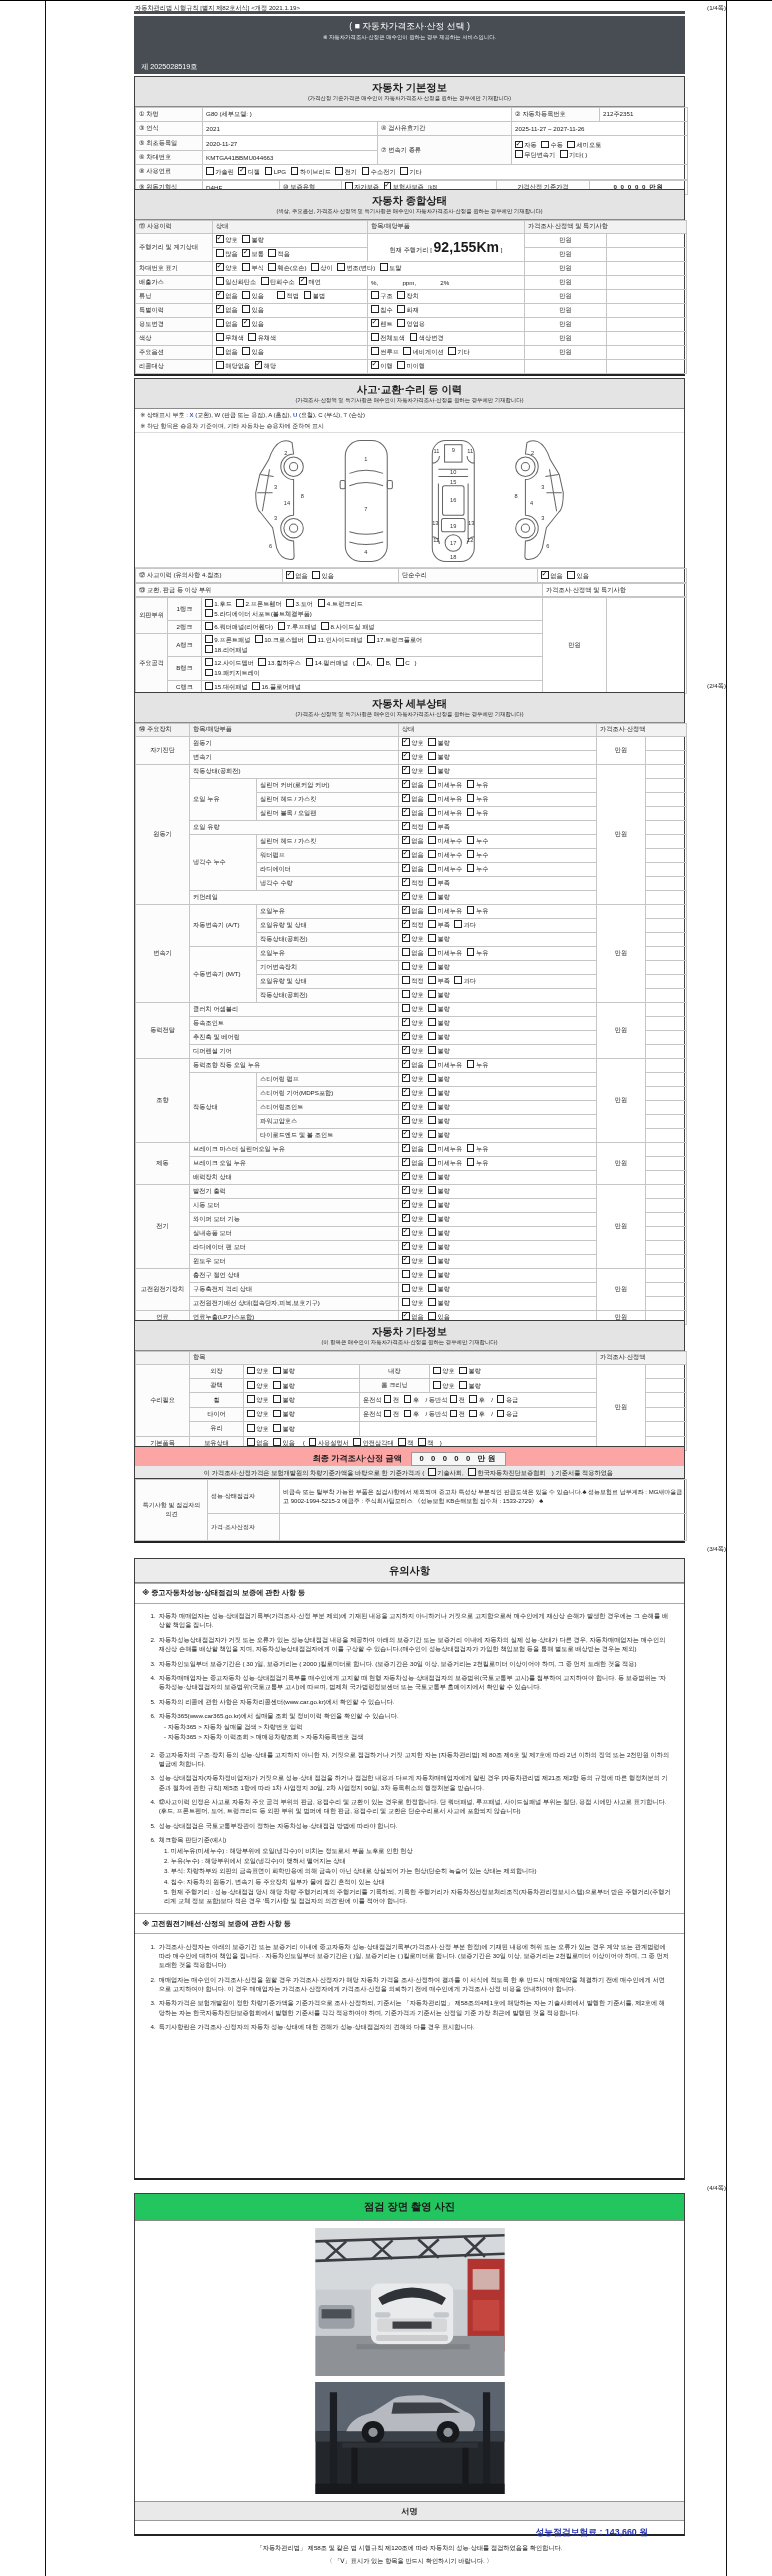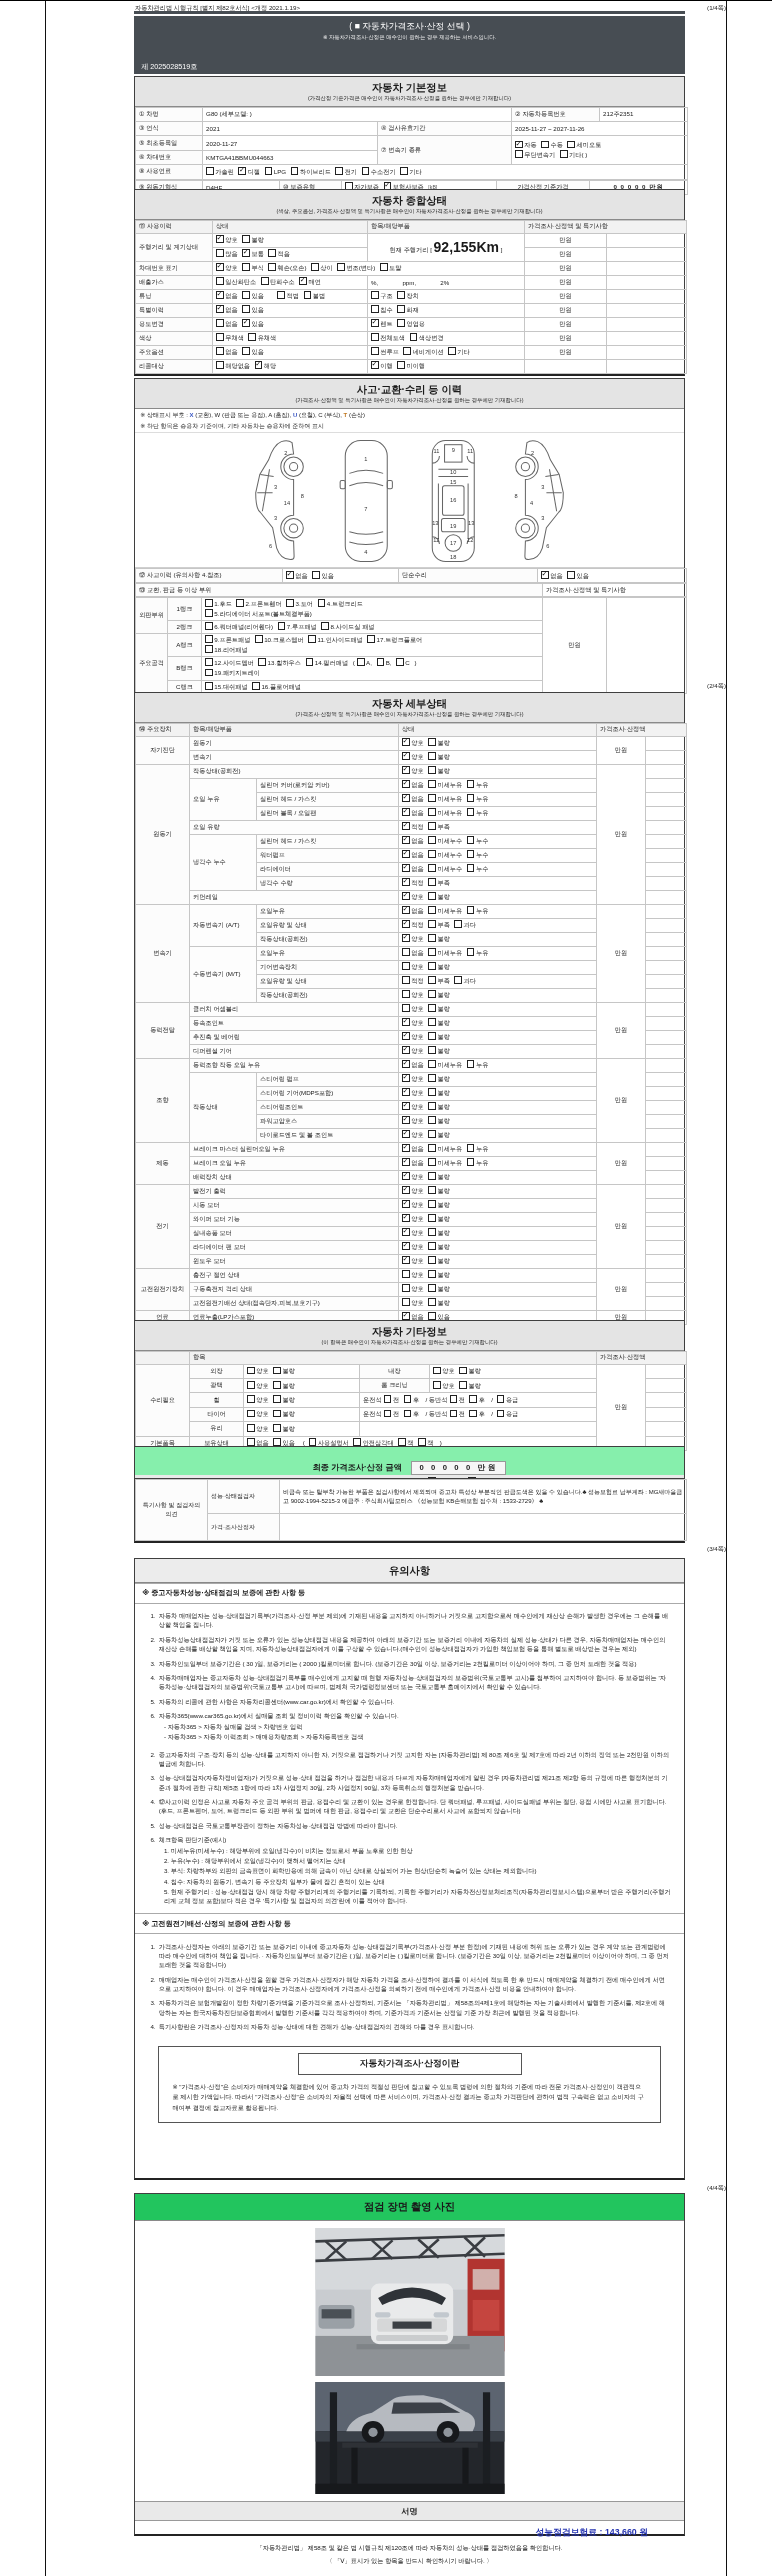--- a/index.html
+++ b/index.html
@@ -43,21 +43,21 @@
   .legend .row2{margin-top:1.5px;}
   .diagwrap{display:flex;justify-content:center;gap:23px;padding:3.1px 0 2.1px;border-bottom:0.5px solid #cfcfcf;}
   .diagwrap svg{display:block;}
   .dnum{font-size:11px;fill:#333;font-family:"Liberation Sans",sans-serif;}
   .gname{background:#fcfcfc;text-align:center;font-size:6.2px;}
   .rname{background:#fcfcfc;text-align:center;font-size:6.2px;}
   .rline{line-height:10.3px;}
   .gcol{background:#fcfcfc;text-align:center;}
   .sgcol{background:#fdfdfd;}
   .pcol{background:#fdfdfd;}
-  .finband{background:#86efac;text-align:center;padding-top:14px;}
+  .finband{background:#fca5a5;text-align:center;padding-top:5px;}
   .finband .fl{font-size:8.2px;font-weight:bold;margin-right:7.2px;}
   .finband .fv{display:inline-block;border:0.5px solid #999;background:#f6f6f6;font-size:7.7px;font-weight:bold;
     letter-spacing:2.6px;padding:1px 7.2px;}
   .finnote{font-size:5.7px;text-align:center;padding:2.1px 0 3.1px;background:#e9e9e9;}
   .rm td{font-size:6px;}
   .rm .who{background:#fcfcfc;}
   .rmtxt{line-height:1.45;}
   
   .ntitle{font-size:10.3px;font-weight:bold;text-align:center;padding:4.6px 0;border-bottom:0.5px solid #888;background:#ececec;}
   .nband{font-size:7.2px;font-weight:bold;padding:4.6px 7.2px;border-bottom:0.5px solid #aaa;border-top:0.5px solid #aaa;margin-top:-0.5px;}
@@ -866,24 +866,20 @@
           <div class="ntext">자동차가격은 보험개발원이 정한 차량기준가액을 기준가격으로 조사·산정하되, 기준서는 「자동차관리법」 제58조의4제1호에 해당하는 자는 기술사회에서 발행한 기준서를, 제2호에 해당하는 자는 한국자동차진단보증협회에서 발행한 기준서를 각각 적용하여야 하며, 기준가격과 기준서는 산정일 기준 가장 최근에 발행된 것을 적용합니다.</div>
         </span>
       </div>
       <div class="nitem">
         <span class="nnum">4.</span>
         <span class="nbody">
           <div class="ntext">특기사항란은 가격조사·산정자의 자동차 성능·상태에 대한 견해가 성능·상태점검자의 견해와 다를 경우 표시합니다.</div>
         </span>
       </div>
     </div>
-  <div class="infobox">
-    <div class="ibt">자동차가격조사·산정이란</div>
-    <div class="ibb">※ "가격조사·산정"은 소비자가 매매계약을 체결함에 있어 중고차 가격의 적절성 판단에 참고할 수 있도록 법령에 의한 절차와 기준에 따라 전문 가격조사·산정인이 객관적으로 제시한 가액입니다. 따라서 "가격조사·산정"은 소비자의 자율적 선택에 따른 서비스이며, 가격조사·산정 결과는 중고차 가격판단에 관하여 법적 구속력은 없고 소비자의 구매여부 결정에 참고자료로 활용됩니다.</div>
-  </div>
 </div>
 <div class="marker" style="top:2183px">(4/4쪽)</div>
 
 <div class="section" style="top:2192px;height:343px">
   <div class="phband">점검 장면 촬영 사진</div>
   <svg class="photo" width="190" height="148" viewBox="0 0 368 288">
     <rect width="368" height="288" fill="#c9ccd0"></rect>
     <rect y="0" width="368" height="120" fill="#d6d9dc"></rect>
     <g stroke="#3a3d42" stroke-width="5" fill="none">
       <path d="M0,26 L368,14"></path>

